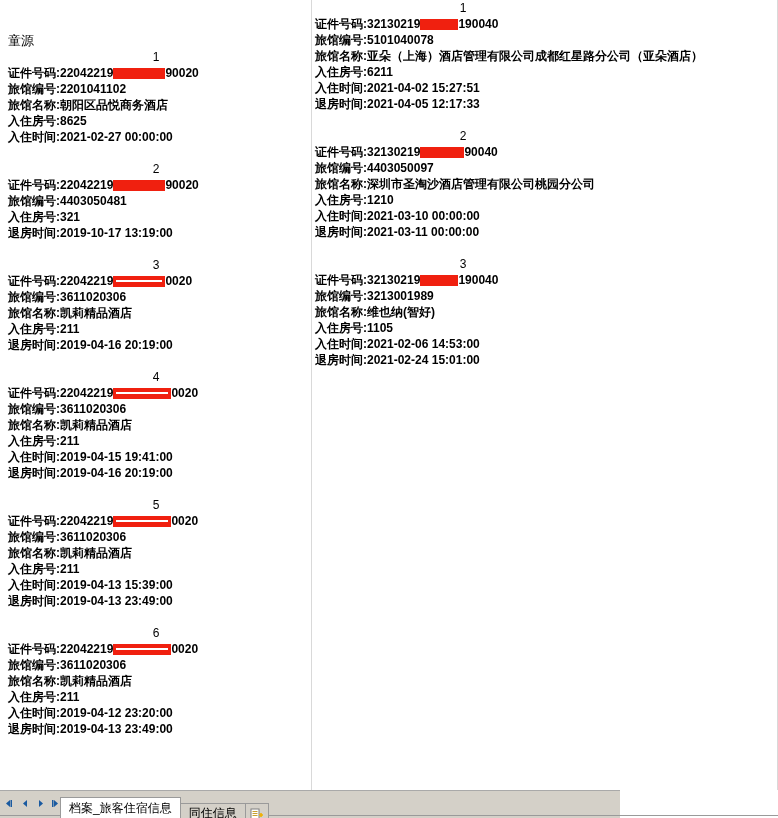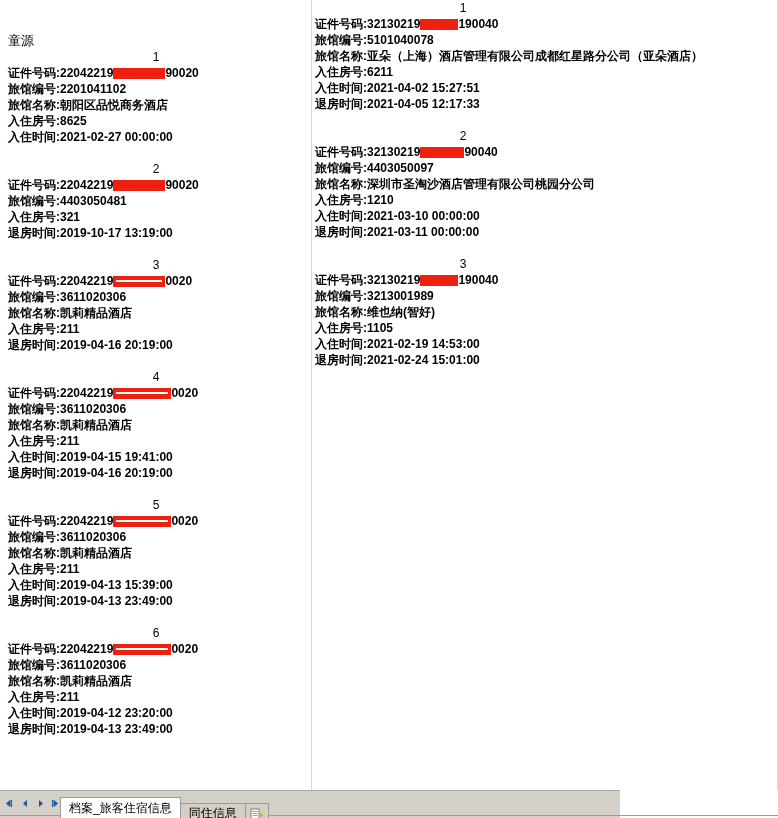--- a/index.html
+++ b/index.html
@@ -267,21 +267,21 @@
       <div class="row"><span>退房时间:</span><span>2021-03-11 00:00:00</span></div>
     </div>
     <div class="spacer"></div>
 
     <div class="group">
       <div class="group-index">3</div>
       <div class="row"><span>证件号码:</span><span>32130219</span><span class="redact" style="width:38px"></span><span>190040</span></div>
       <div class="row"><span>旅馆编号:</span><span>3213001989</span></div>
       <div class="row"><span>旅馆名称:</span><span>维也纳(智好)</span></div>
       <div class="row"><span>入住房号:</span><span>1105</span></div>
-      <div class="row"><span>入住时间:</span><span>2021-02-19 14:53:00</span></div>
+      <div class="row"><span>入住时间:</span><span>2021-02-06 14:53:00</span></div>
       <div class="row"><span>退房时间:</span><span>2021-02-24 15:01:00</span></div>
     </div>
   </div>
 
 </div>
 
 <div class="tabbar">
   <div class="tab-strip-line"></div>
   <div class="tab-scroll">
     <span class="scroll-btn">

